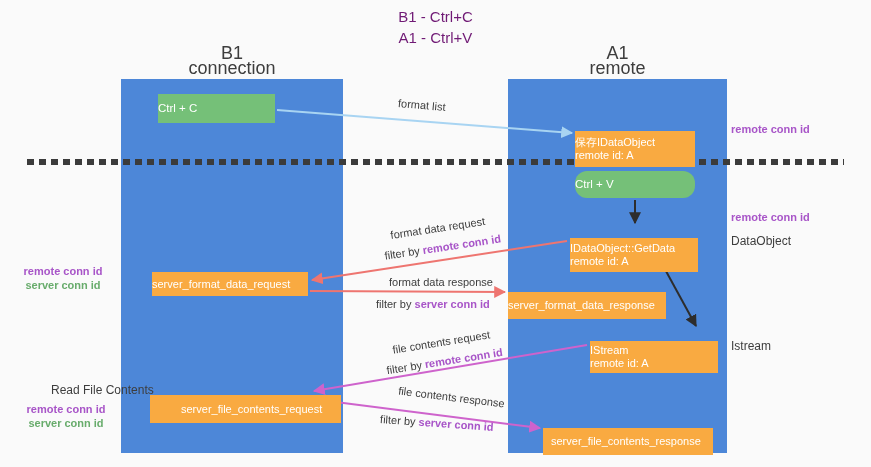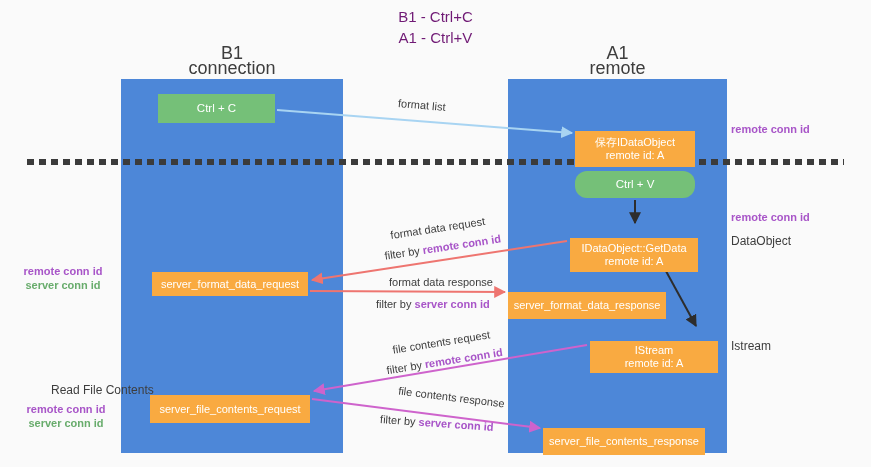--- a/index.html
+++ b/index.html
@@ -12,21 +12,21 @@
   .lane{position:absolute;top:79px;height:374px;background:#4d87d8;}
   .lane-b1{left:121px;width:222px;}
   .lane-a1{left:508px;width:219px;}
   .lane-header{position:absolute;top:46px;text-align:center;font-size:18px;
     line-height:15px;color:#3d3d3d;}
   .lane-header.b1{left:121px;width:222px;}
   .lane-header.a1{left:508px;width:219px;}
   .dashed{position:absolute;left:27px;top:159px;width:817px;height:6px;
     background:repeating-linear-gradient(to right,#3b3b3b 0,#3b3b3b 7px,transparent 7px,transparent 12px);}
   .arrows{position:absolute;left:0;top:0;width:871px;height:467px;pointer-events:none;}
-  .node{position:absolute;display:flex;flex-direction:column;align-items:center;
+  .node{position:absolute;display:flex;flex-direction:column;align-items:flex-start;
     justify-content:center;color:#ffffff;font-size:11px;line-height:13px;text-align:center;}
   .node.orange{background:#f9aa41;margin-top:12px;}
   .node.green{background:#75c078;font-size:11.5px;}
   .side-label{position:absolute;font-size:12px;color:#3d3d3d;white-space:nowrap;}
   .purple{color:#a855c8;font-weight:bold;font-size:11px;white-space:nowrap;}
   .greenlbl{color:#68ac6c;font-weight:bold;font-size:11px;white-space:nowrap;}
   .arrow-label{position:absolute;font-size:11px;color:#3d3d3d;white-space:nowrap;}
   .lbl-block{position:absolute;text-align:center;line-height:14px;}
 </style>
 </head>
@@ -101,25 +101,25 @@
 
   <div class="node orange" style="left:508px;top:280px;width:158px;height:27px;">
     <span>server_format_data_response</span>
   </div>
 
   <div class="node orange" style="left:590px;top:329px;width:128px;height:32px;">
     <span>IStream</span>
     <span>remote id: A</span>
   </div>
 
-  <div class="node orange" style="left:150px;top:383px;width:160px;height:28px;">
+  <div class="node orange" style="left:150px;top:383px;width:160px;height:28px;padding-left:31px;">
     <span>server_file_contents_request</span>
   </div>
 
-  <div class="node orange" style="left:543px;top:416px;width:162px;height:27px;">
+  <div class="node orange" style="left:543px;top:416px;width:162px;height:27px;padding-left:8px;">
     <span>server_file_contents_response</span>
   </div>
 
   <div class="arrow-label" style="left:398px;top:99px;transform:rotate(5deg);">format list</div>
 
   <div class="arrow-label" style="left:390px;top:222px;transform:rotate(-8.5deg);">format data request</div>
   <div class="arrow-label" style="left:384px;top:241px;transform:rotate(-8.5deg);">
     <span>filter by </span><span class="purple">remote conn id</span>
   </div>
 

